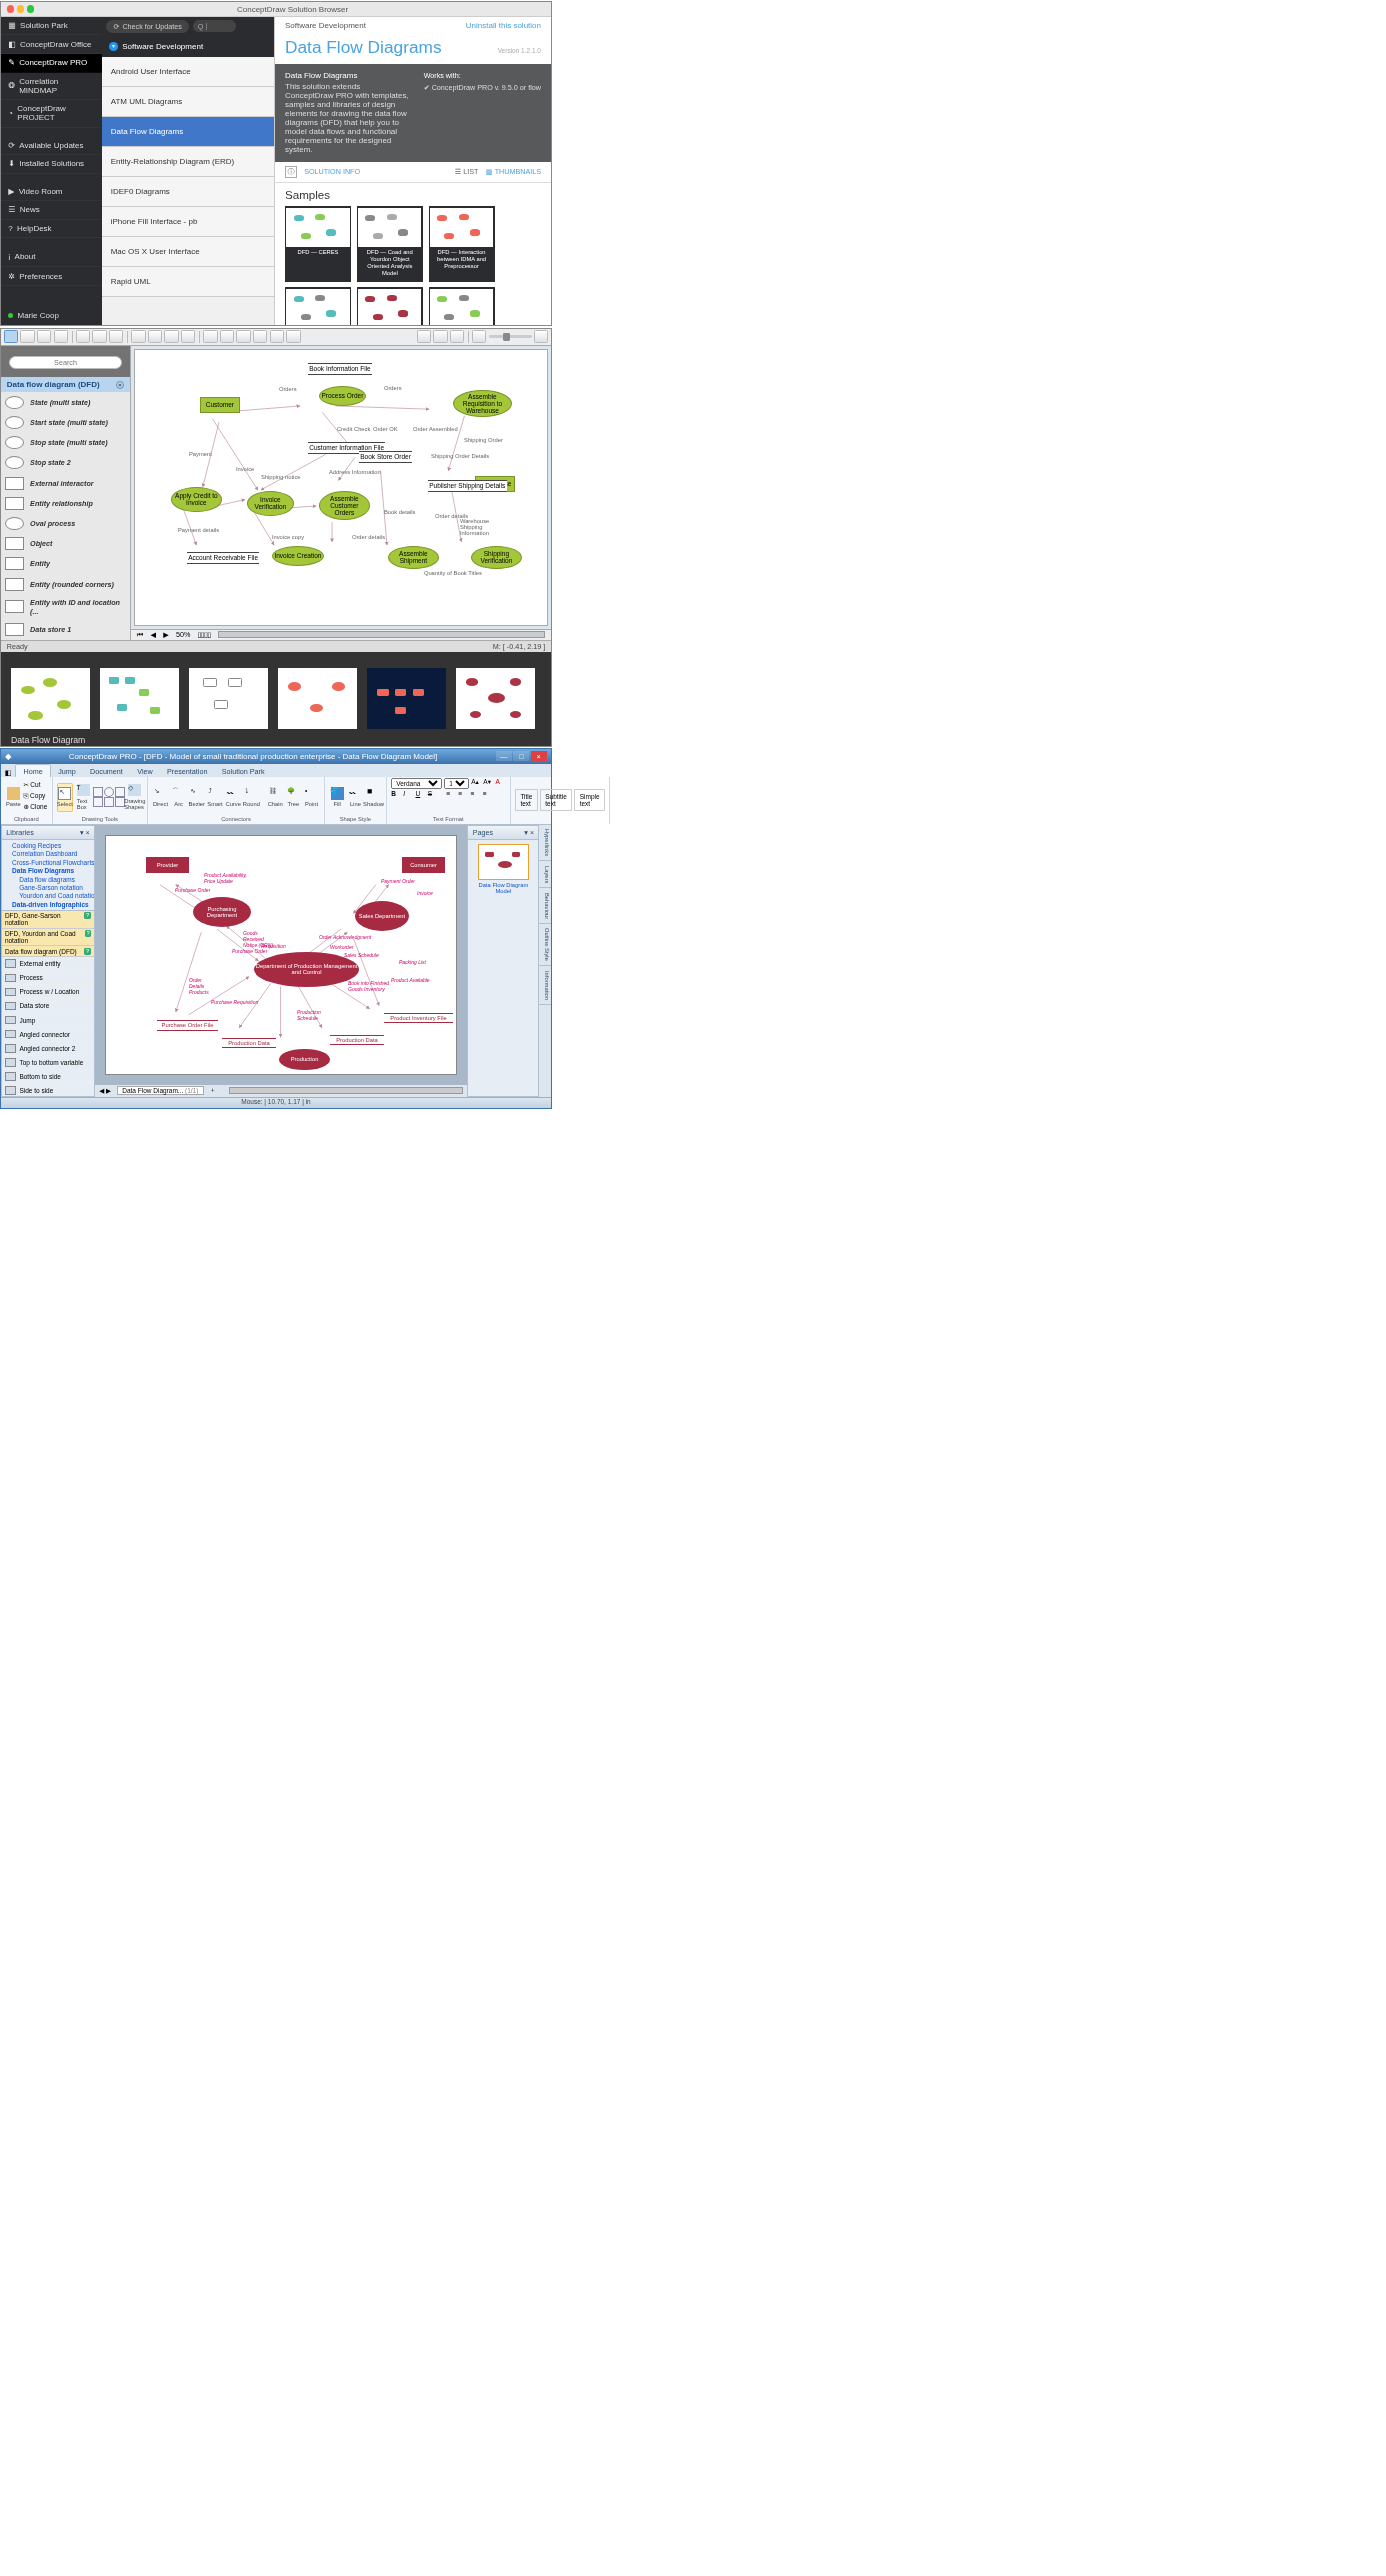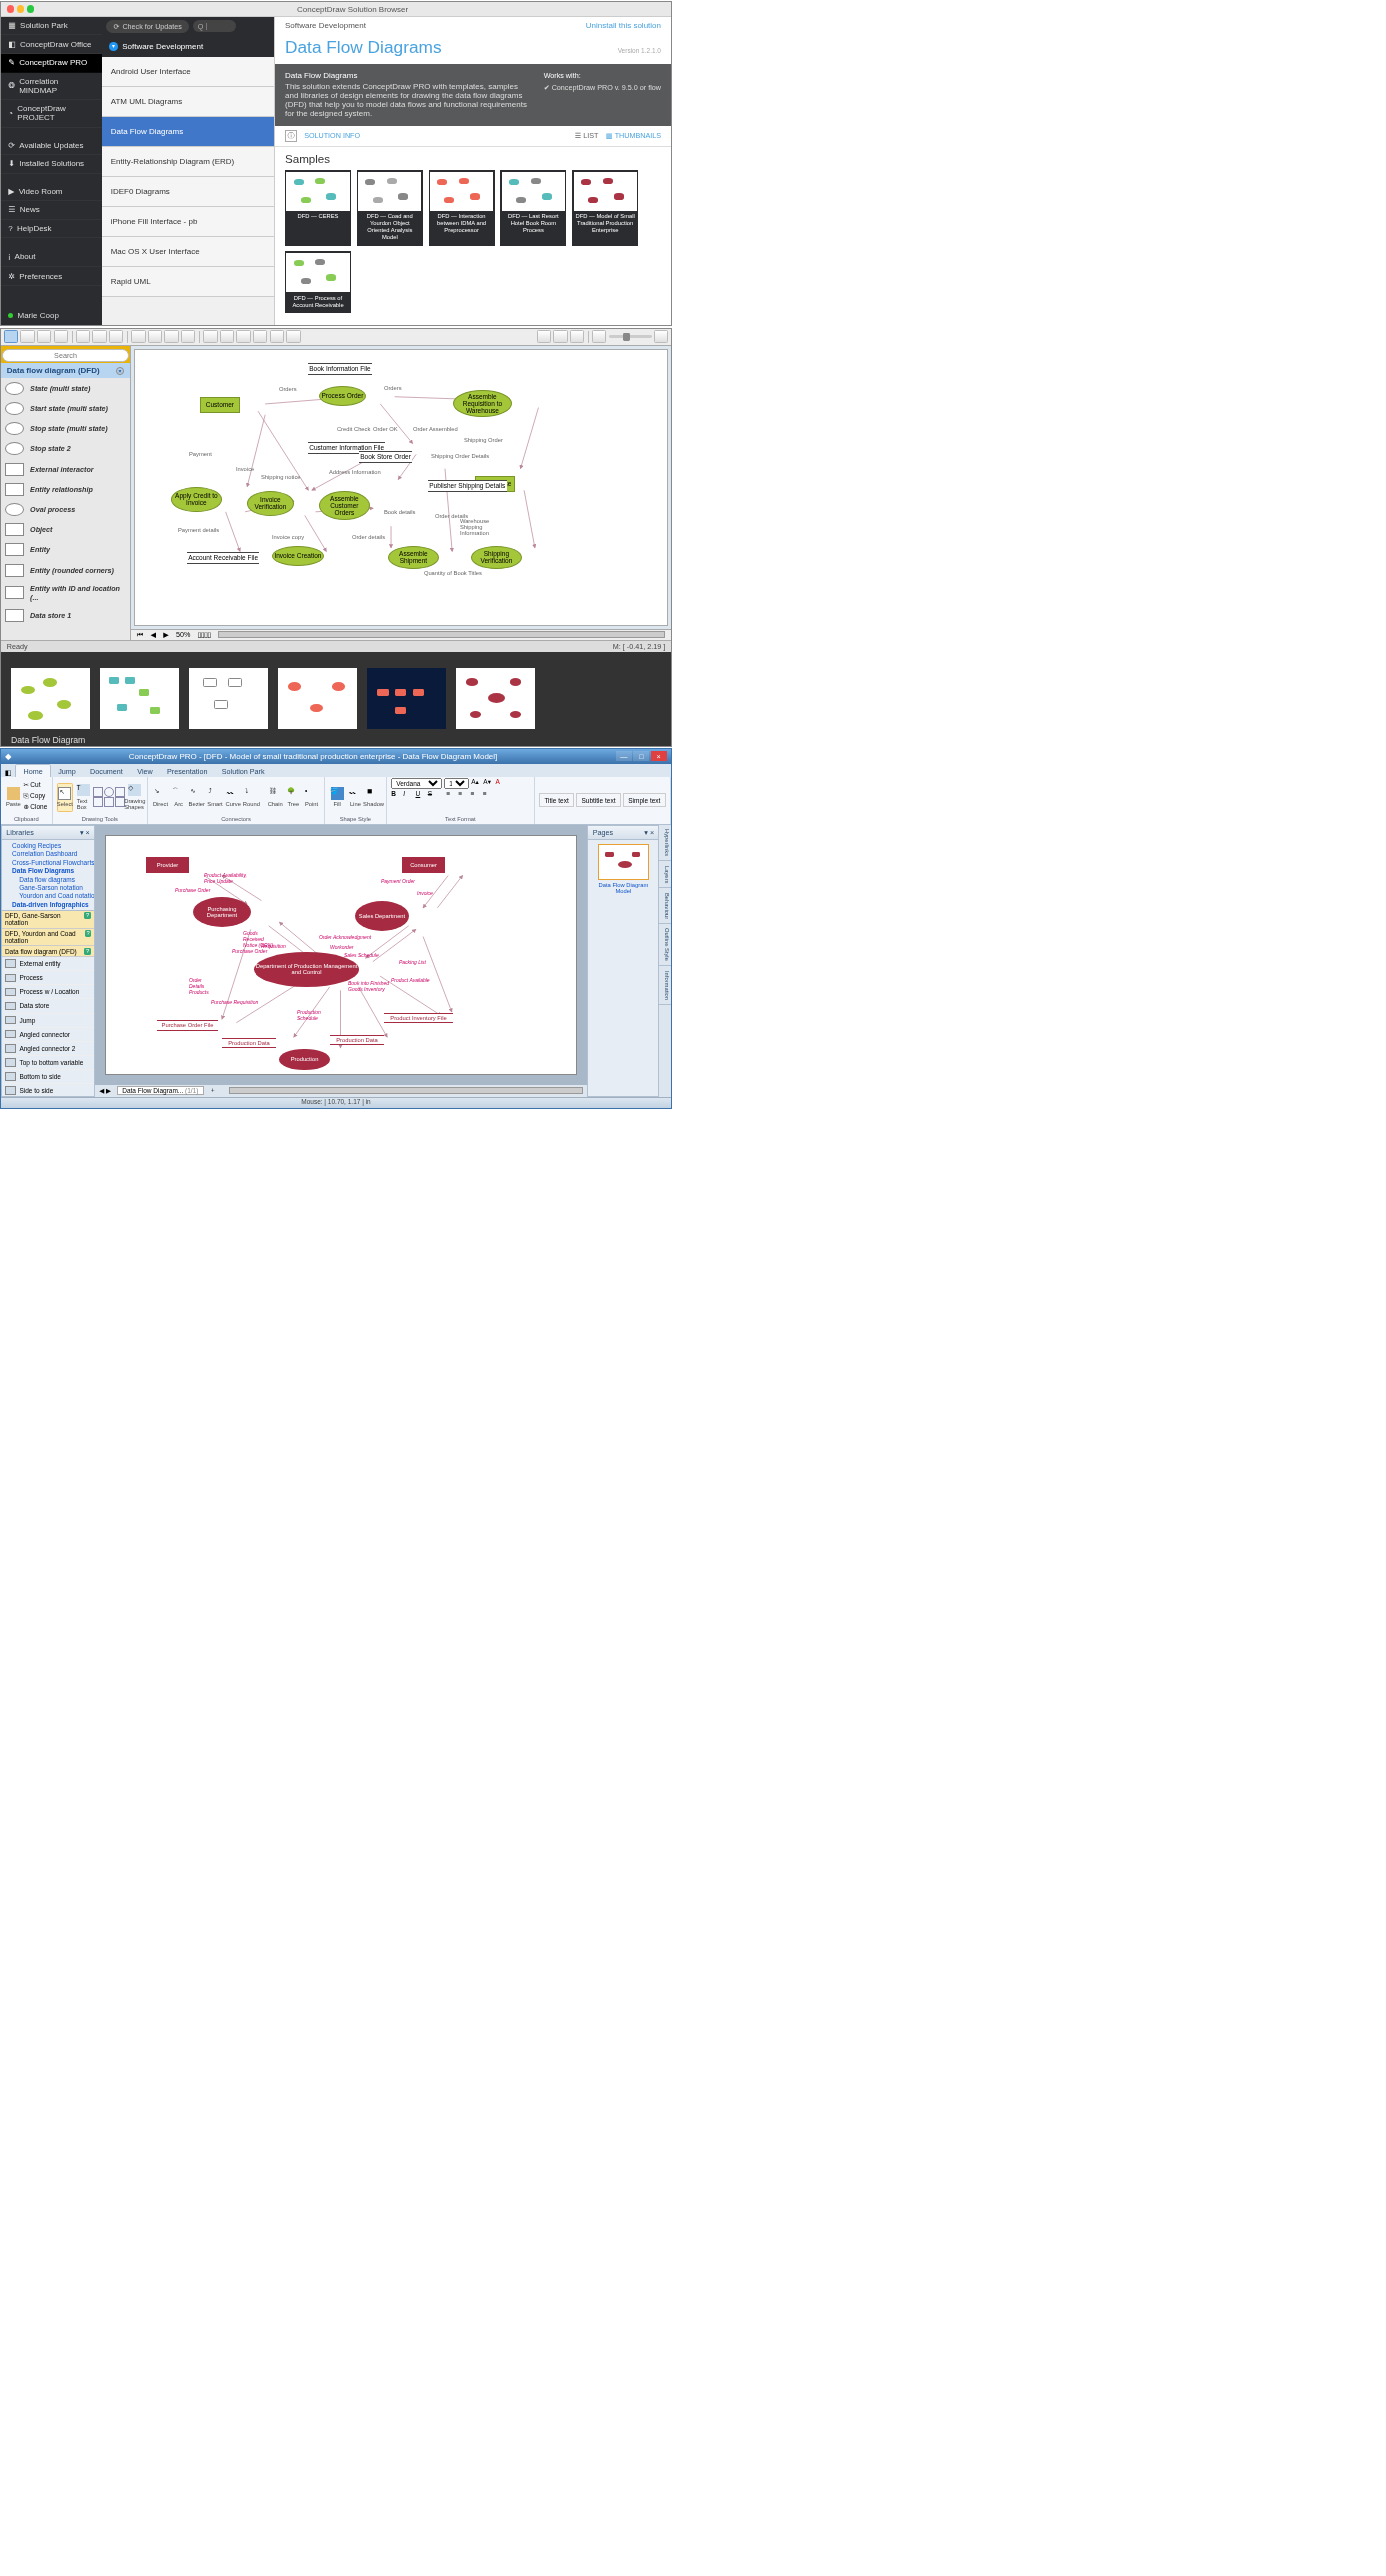--- a/index.html
+++ b/index.html
@@ -1,17 +1,17 @@
 <!DOCTYPE html>
 <html style="font-size:11.6px"><head>
 <meta charset="utf-8">
 <style>
 * { margin:0; padding:0; box-sizing:border-box; font-family:Arial,Helvetica,sans-serif; }
 body { background:#fff; width:1387px; }
-.img-block { width:672px; margin:1.4px 0; border:0.7px solid #888; display:block; }
+.img-block { width:552px; margin:1.4px 0; border:0.7px solid #888; display:block; }
 
 
 .sb { height:325px; display:flex; flex-direction:column; background:#fff; }
 .sb-titlebar { height:14.4px; background:#e8e8e8; border-bottom:0.7px solid #ccc; display:flex; align-items:center; font-size:8px; }
 .sb-tc { display:flex; gap:2.9px; padding-left:5.8px; }
 .sb-tc span { width:7.2px; height:7.2px; border-radius:50%; }
 .tc-r{background:#ff5f57;} .tc-y{background:#febc2e;} .tc-g{background:#28c840;}
 .sb-title { flex:1; text-align:center; color:#555; }
 .sb-body { flex:1; display:flex; overflow:hidden; }
 .sb-left { width:101px; background:#2a2c2f; color:#ddd; font-size:8px; display:flex; flex-direction:column; }
@@ -51,21 +51,21 @@
 .mini-d .n{position:absolute;border-radius:1.4px;}
 
 
 .ed { height:419px; background:#dce6ef; display:flex; flex-direction:column; border:0.7px solid #888;}
 .ed-tb { height:17.3px; background:#ededed; border-bottom:0.7px solid #aaa; display:flex; align-items:center; gap:2.2px; padding:1.4px 2.9px;}
 .ed-tb .b{width:14.4px;height:13px;border:0.7px solid #bbb; background:linear-gradient(#fff,#e0e0e0); border-radius:1.4px; cursor:pointer;}
 .ed-tb .b.sel{background:#b7d4f0;border-color:#5d95ce;}
 .ed-tb .sep{width:0.7px;height:11.6px;background:#bbb;margin:0 1.4px;}
 .ed-body { flex:1; display:flex; overflow:hidden;}
 .ed-left { width:130px; background:#e8e8e8; display:flex; flex-direction:column; border-right:0.7px solid #aaa;}
-.ed-search{padding:1px;background:#eab308;}
+.ed-search{padding:8px;background:#737373;}
 .ed-search input{width:100%;border:0.7px solid #bbb;border-radius:7.2px;padding:1.4px 5.8px;font-size:7.2px;text-align:center;}
 .ed-lib-h{background:#b7d4f0;color:#1e4b7e;font-size:8px;font-weight:bold;padding:2.9px 5.8px;display:flex;justify-content:space-between;align-items:center;}
 .ed-lib-h .x{width:8.7px;height:8.7px;border:0.7px solid #888;border-radius:50%;font-size:5.8px;display:flex;align-items:center;justify-content:center;cursor:pointer;}
 .ed-shapes{flex:1;overflow:auto;}
 .ed-shape{display:flex;align-items:center;gap:5.8px;padding:3.6px 4.3px;font-size:7.2px;font-weight:bold;font-style:italic;color:#333;cursor:pointer;}
 .ed-shape .ic{width:19px;height:13px;border:0.7px solid #888;background:#fff;flex-shrink:0;}
 .ed-shape .ic.ov{border-radius:50%;}
 .ed-canvas{flex:1;background:#fff;margin:2.9px;border:0.7px solid #aaa;position:relative;overflow:hidden;}
 .dfd-node{position:absolute;font-size:6.5px;display:flex;align-items:center;justify-content:center;text-align:center;padding:1.4px;}
 .dfd-proc{background:#a4c639;border:0.7px solid #789528;border-radius:50%;}

